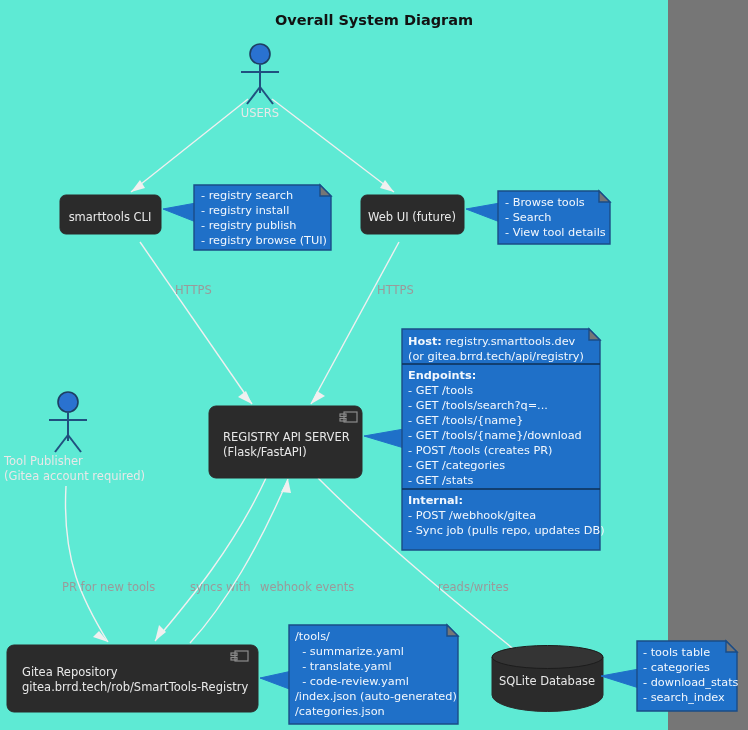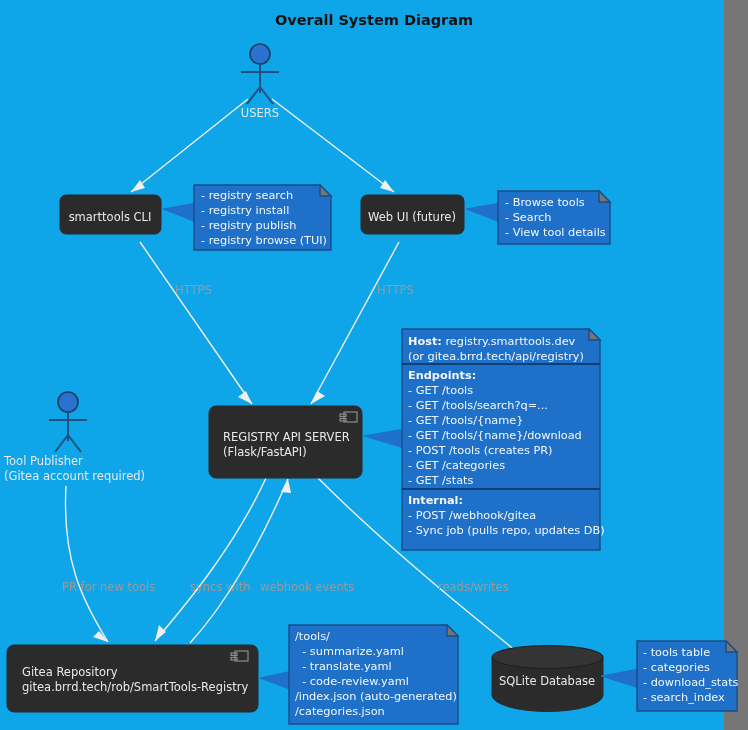--- a/index.html
+++ b/index.html
@@ -9,23 +9,23 @@
   }
   body {
     width: 748px;
     height: 730px;
     overflow: hidden;
     font-family: "DejaVu Sans", sans-serif;
     position: relative;
   }
   #diagram-root {
     position: relative;
-    width: 724px;
+    width: 668px;
     height: 730px;
-    background: #0ea5e9;
+    background: #5eead4;
   }
   svg#diagram-svg {
     position: absolute;
     left: 0; top: 0;
     width: 748px;
     height: 730px;
   }
   .dtitle {
     font-size: 14.5px;
     font-weight: bold;

